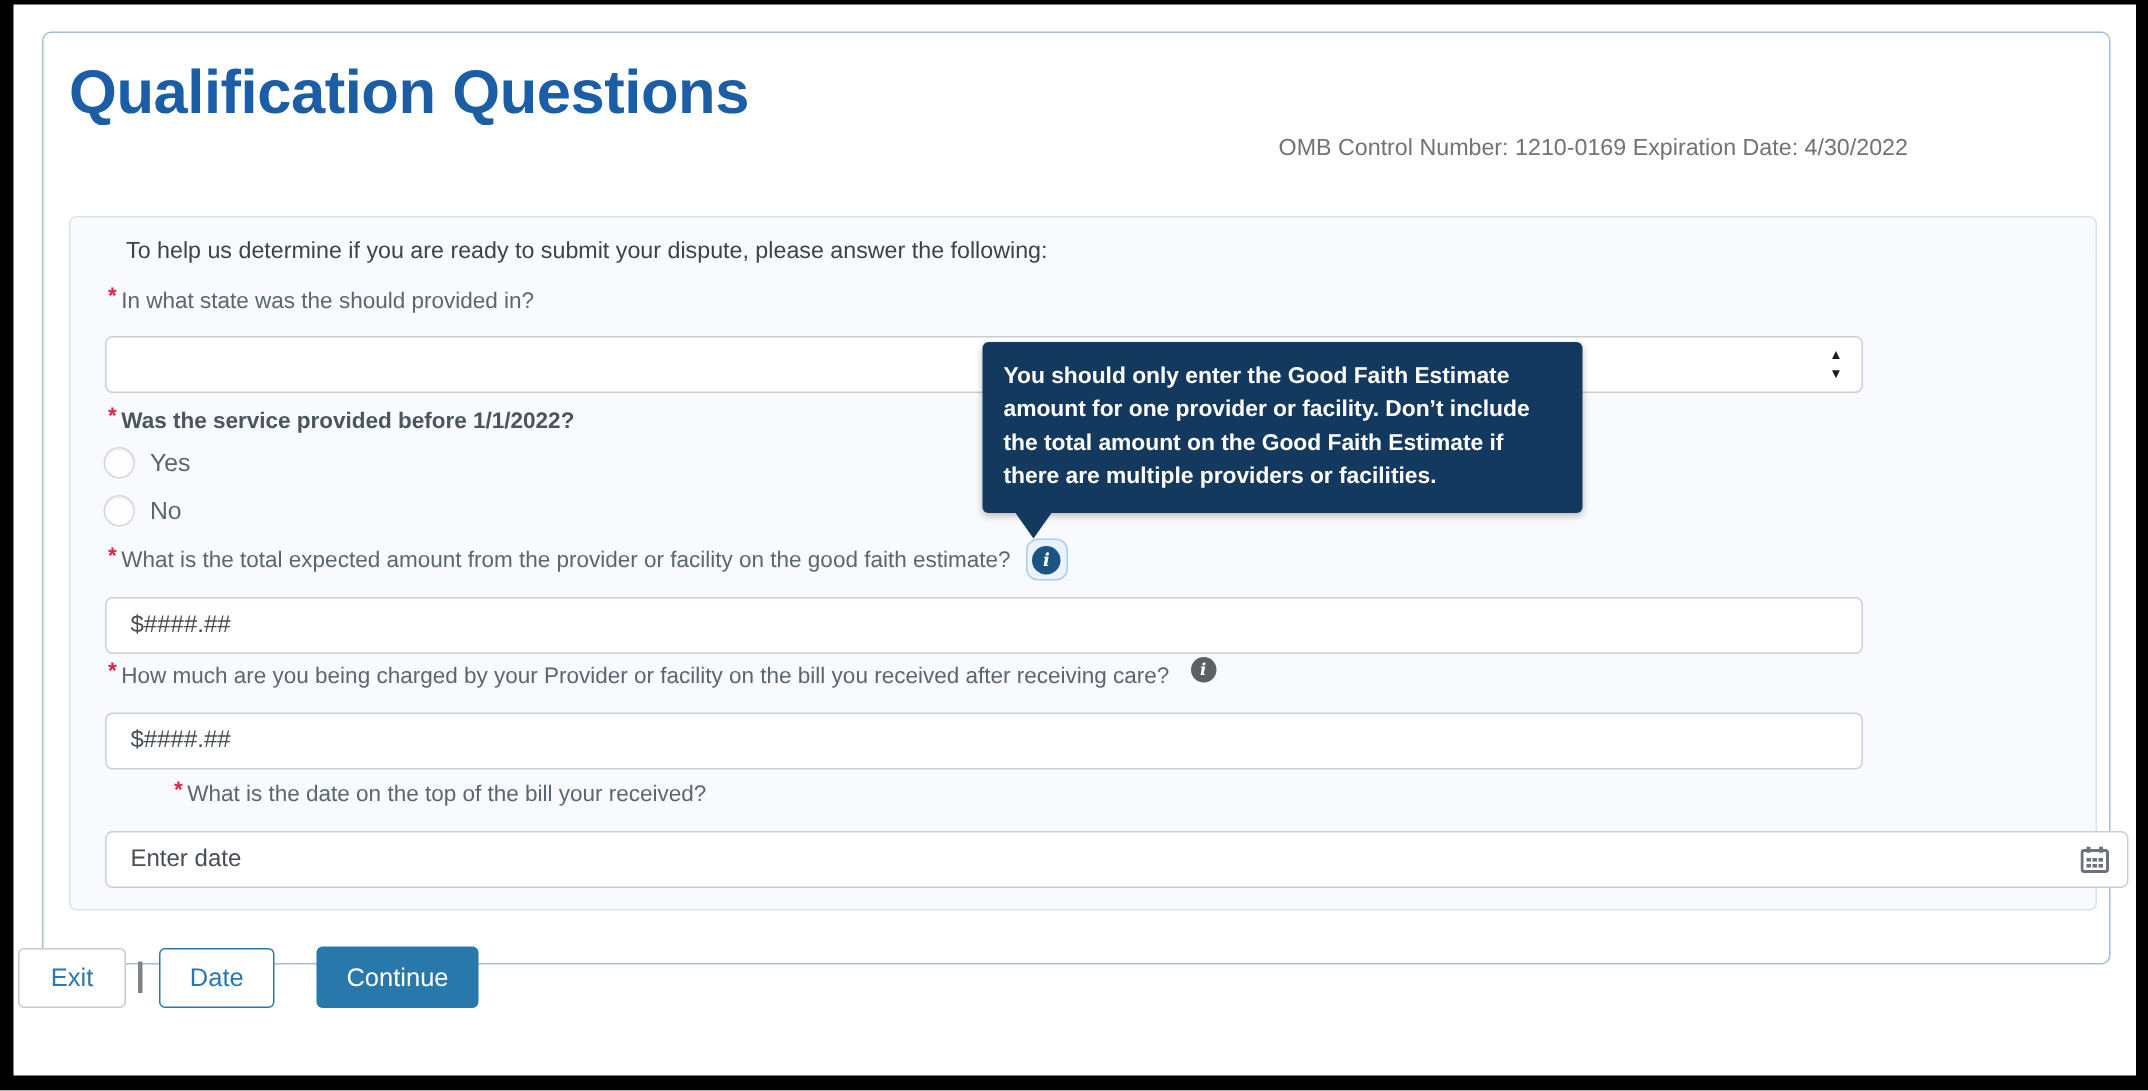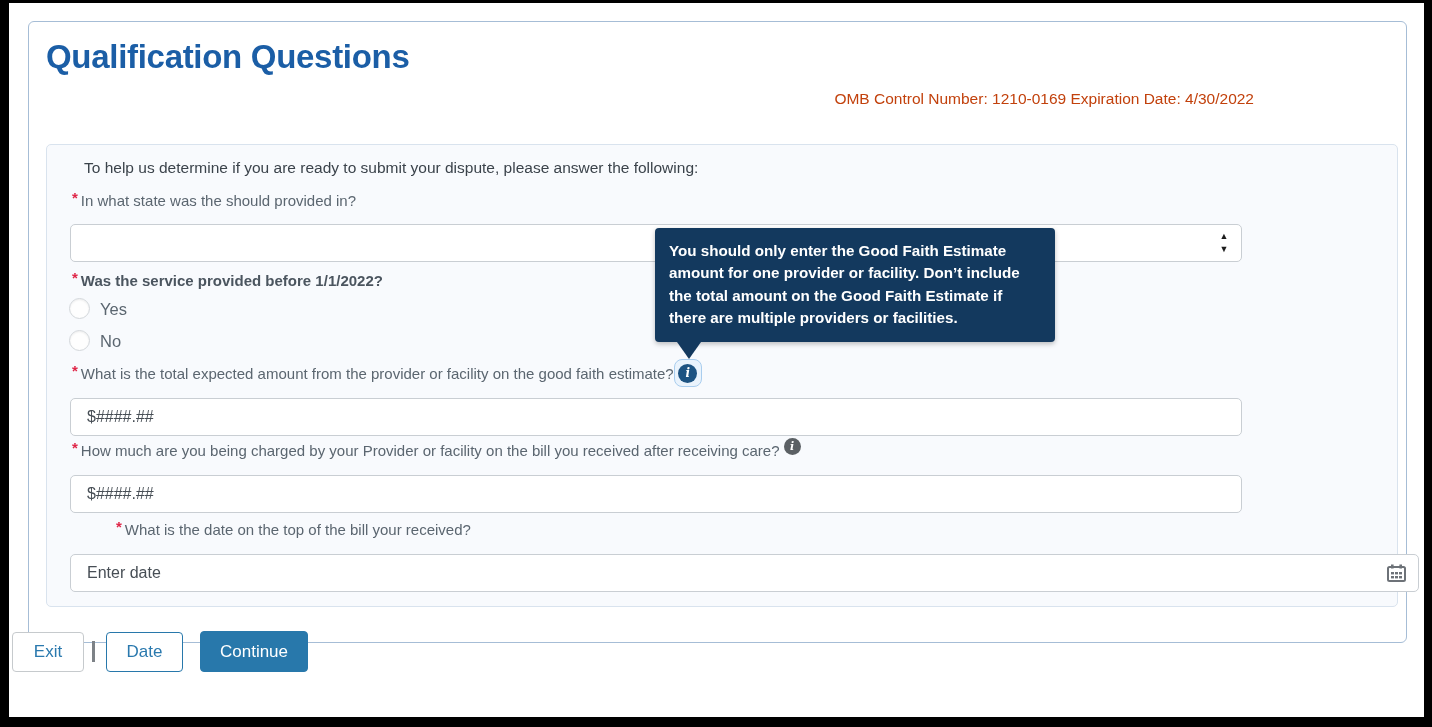--- a/index.html
+++ b/index.html
@@ -15,25 +15,25 @@
     background:#ffffff; overflow:hidden;
   }
 
   
   .card {
     position:absolute; left:19px; top:18px; width:1379px; height:622px;
     background:#ffffff; border:1px solid #a6bdd6; border-radius:6px;
   }
   .page-title {
     position:absolute; left:17px; top:16px;
-    font-size:33px; font-weight:700; color:#1b5ea6; letter-spacing:-0.3px;
+    font-size:41px; font-weight:700; color:#1b5ea6; letter-spacing:-0.3px;
   }
   .omb {
-    position:absolute; top:68px; right:152px;
-    font-size:15.5px; color:#c2410c;
+    position:absolute; top:68px; right:134px;
+    font-size:15.5px; color:#737373;
   }
 
   
   .panel {
     position:absolute; left:17px; top:122px; width:1352px; height:463px;
     background:#f8fafd; border:1px solid #d9e3ee; border-radius:5px;
   }
   .intro {
     position:absolute; left:17px; top:14px;
     font-size:15.5px; color:#3b434b;margin-left:20px;
@@ -65,21 +65,21 @@
   .radio-row {
     position:absolute; left:22px; display:flex; align-items:flex-end; gap:10px;
   }
   .radio-circle {
     width:21px; height:21px; border-radius:50%;
     background:#fefefe; border:1px solid #d3d7db;
     box-shadow:inset 0 1px 2px rgba(0,0,0,0.07); cursor:pointer; flex:0 0 auto;
   }
   .radio-label { font-size:16.5px; color:#5b6670; cursor:pointer; }
 
-  .q-row { position:absolute; left:25px; display:flex; align-items:center; }
+  .q-row { position:absolute; left:25px; display:flex; align-items:center; gap:10px; }
 
   .info-ring {
     width:28px; height:28px; border-radius:8px;
     background:#eaf3fc; border:1px solid #a9cdee;
     display:flex; align-items:center; justify-content:center; cursor:pointer;
   }
   .info-circle-navy {
     width:19px; height:19px; border-radius:50%; background:#1d5382;
     color:#fff; font-size:12px; font-weight:700; font-family:"DejaVu Serif", serif;
     display:flex; align-items:center; justify-content:center; font-style:italic;
@@ -125,21 +125,21 @@
   }
   .btn-divider {
     width:3px; height:21px; background:#7d8287; margin:0 11px 0 8px;
     border:none;
   }
   .btn-back {
     width:77px; background:#fff; border:1px solid #2878ab; color:#2a79ae;
   }
   .btn-continue {
     width:108px; background:#2878ab; border:1px solid #2878ab; color:#ffffff;
-    margin-left:17px; height:41px;
+    margin-left:28px; height:41px;
   }
 </style>
 </head>
 <body>
 
 <div class="frame">
   <div class="inner">
 
     <section class="card">
       <h1 class="page-title">Qualification Questions</h1>

